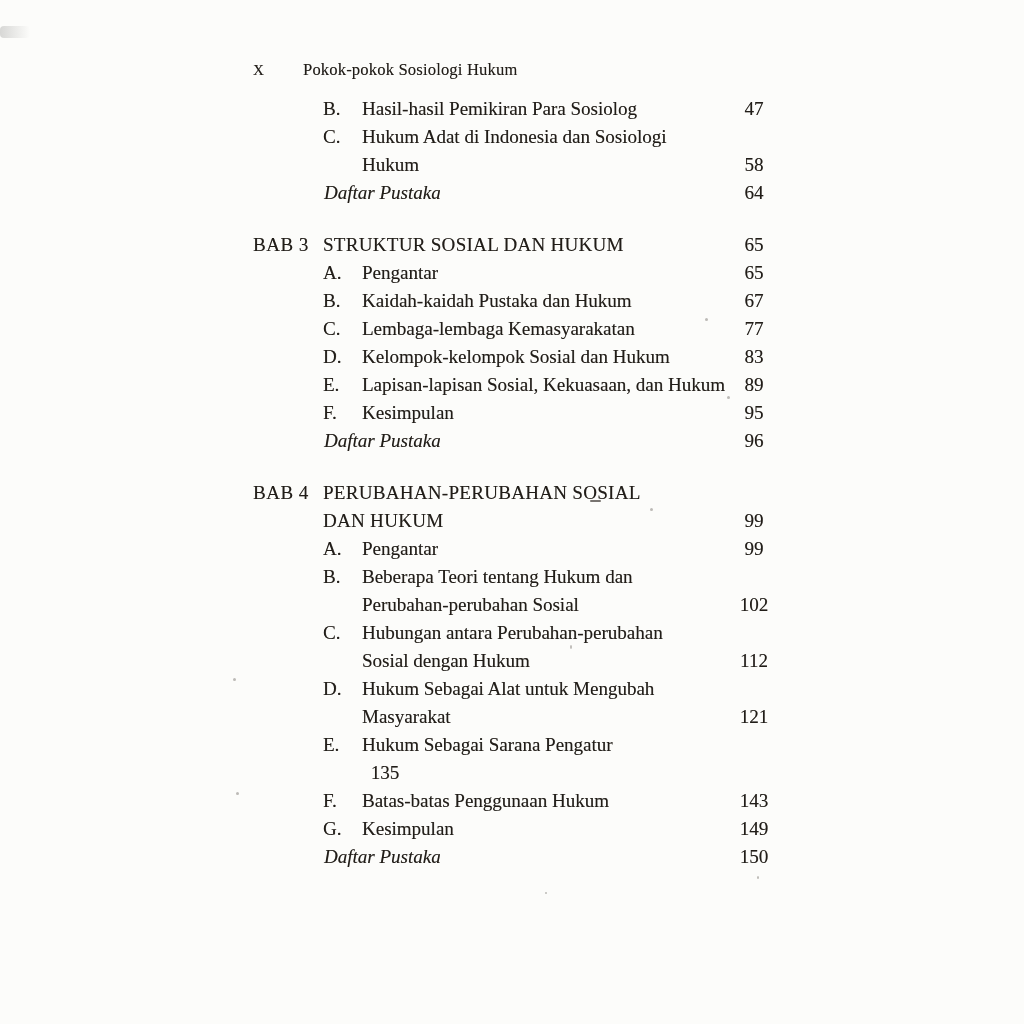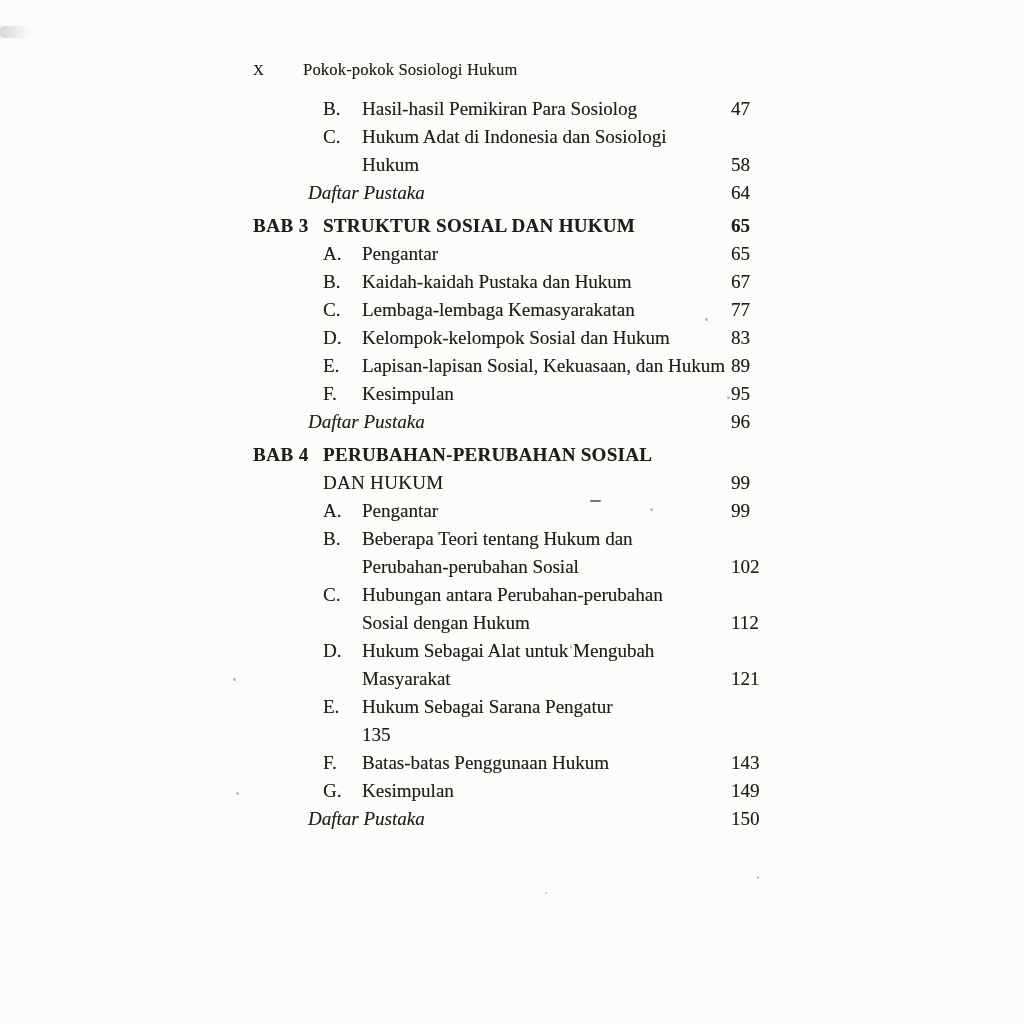--- a/index.html
+++ b/index.html
@@ -45,37 +45,37 @@
     letter-spacing:.2px;
   }
 
   .toc{ font-size:19px; }
   .row{
     display:flex;
     align-items:baseline;
     height:28px;
     white-space:nowrap;
   }
-  .row.gap{ margin-top:5px;font-weight:bold; }
+  .row.gap{ margin-top:24px; }
 
   .chap-label{ width:70px; flex:none; letter-spacing:.5px; }
   .chap-title{ flex:1; letter-spacing:.3px; }
 
   .row.item{ padding-left:70px; }
   .letter{ width:39px; flex:none; }
   .text{ flex:1; }
 
   .row.cont{ padding-left:109px;gap:24px; }
   .row.refs{ padding-left:55px; }
-  .row.refs .text{ font-style:italic; }
+  .row.refs .text{ font-style:italic;margin-left:16px; }
 
   .pg{
     flex:none;
     min-width:46px;
-    text-align:left;
+    text-align:center;
     font-variant-numeric:lining-nums;
   }
 
   
   .speck{
     position:absolute;
     background:#6f6a63;
     border-radius:50%;
     opacity:.45;
   }

